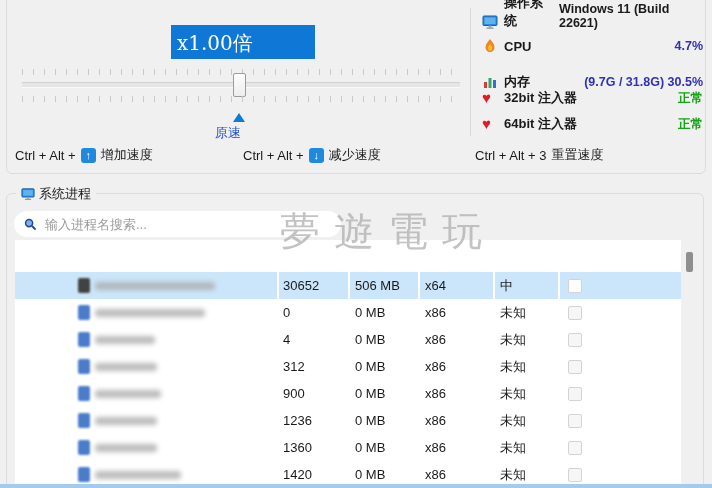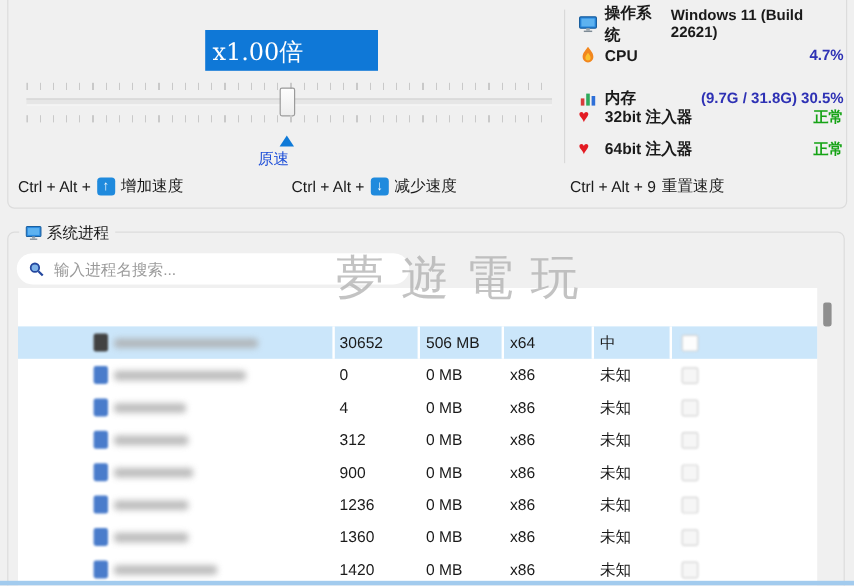--- a/index.html
+++ b/index.html
@@ -106,27 +106,27 @@
   <span>Ctrl + Alt +</span>
   <span class="keycap">↑</span>
   <span>增加速度</span>
 </div>
 <div class="abs hotkey" style="left:243px;">
   <span>Ctrl + Alt +</span>
   <span class="keycap">↓</span>
   <span>减少速度</span>
 </div>
 <div class="abs hotkey" style="left:475px;">
-  <span>Ctrl + Alt + 9</span>
+  <span>Ctrl + Alt + 3</span>
   <span>重置速度</span>
 </div>
 
 <div class="abs vsep"></div>
 
-<div class="abs info-row" style="top:10px;">
+<div class="abs info-row" style="top:10px;align-items:flex-end;">
   <span class="ico">
     <svg width="16" height="16" viewBox="0 0 16 16">
         <rect x="1" y="2" width="14" height="9.5" rx="1" fill="#2a8ae0" stroke="#1a5f9e"></rect>
         <rect x="2.5" y="3.5" width="11" height="6.5" fill="#5db2f0"></rect>
         <rect x="6.5" y="11.5" width="3" height="2" fill="#9aa7b1"></rect>
         <rect x="4.5" y="13.5" width="7" height="1.2" fill="#7e8b95"></rect>
       </svg>
   </span>
   <span class="info-label">操作系统</span>
   <span class="info-value val-dark">Windows 11 (Build 22621)</span>

